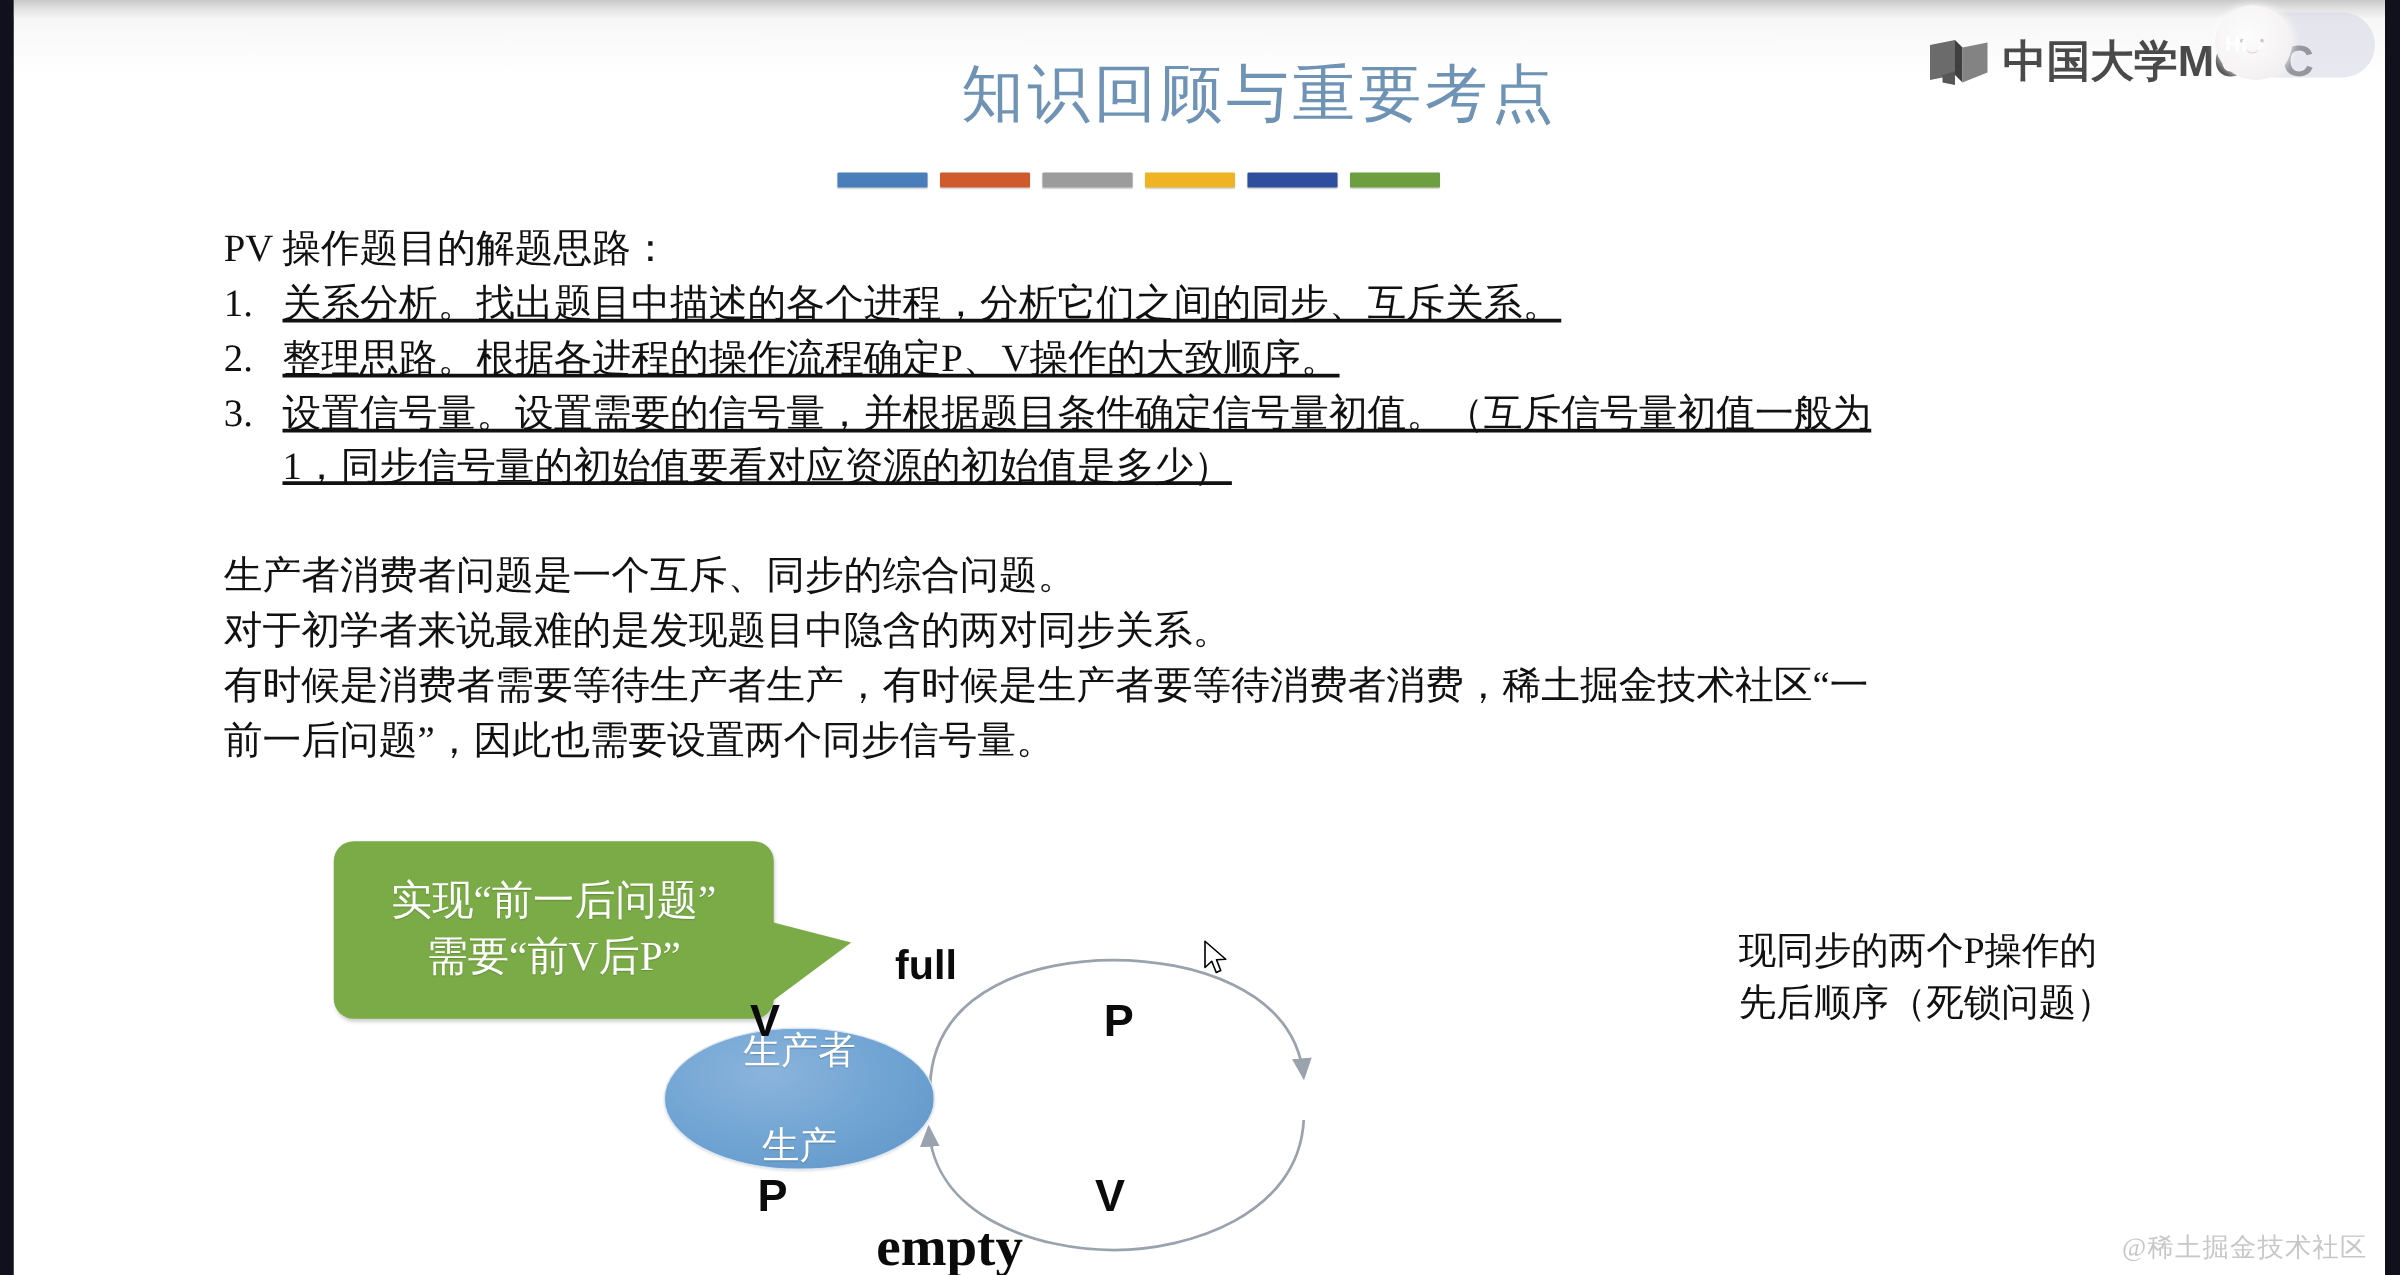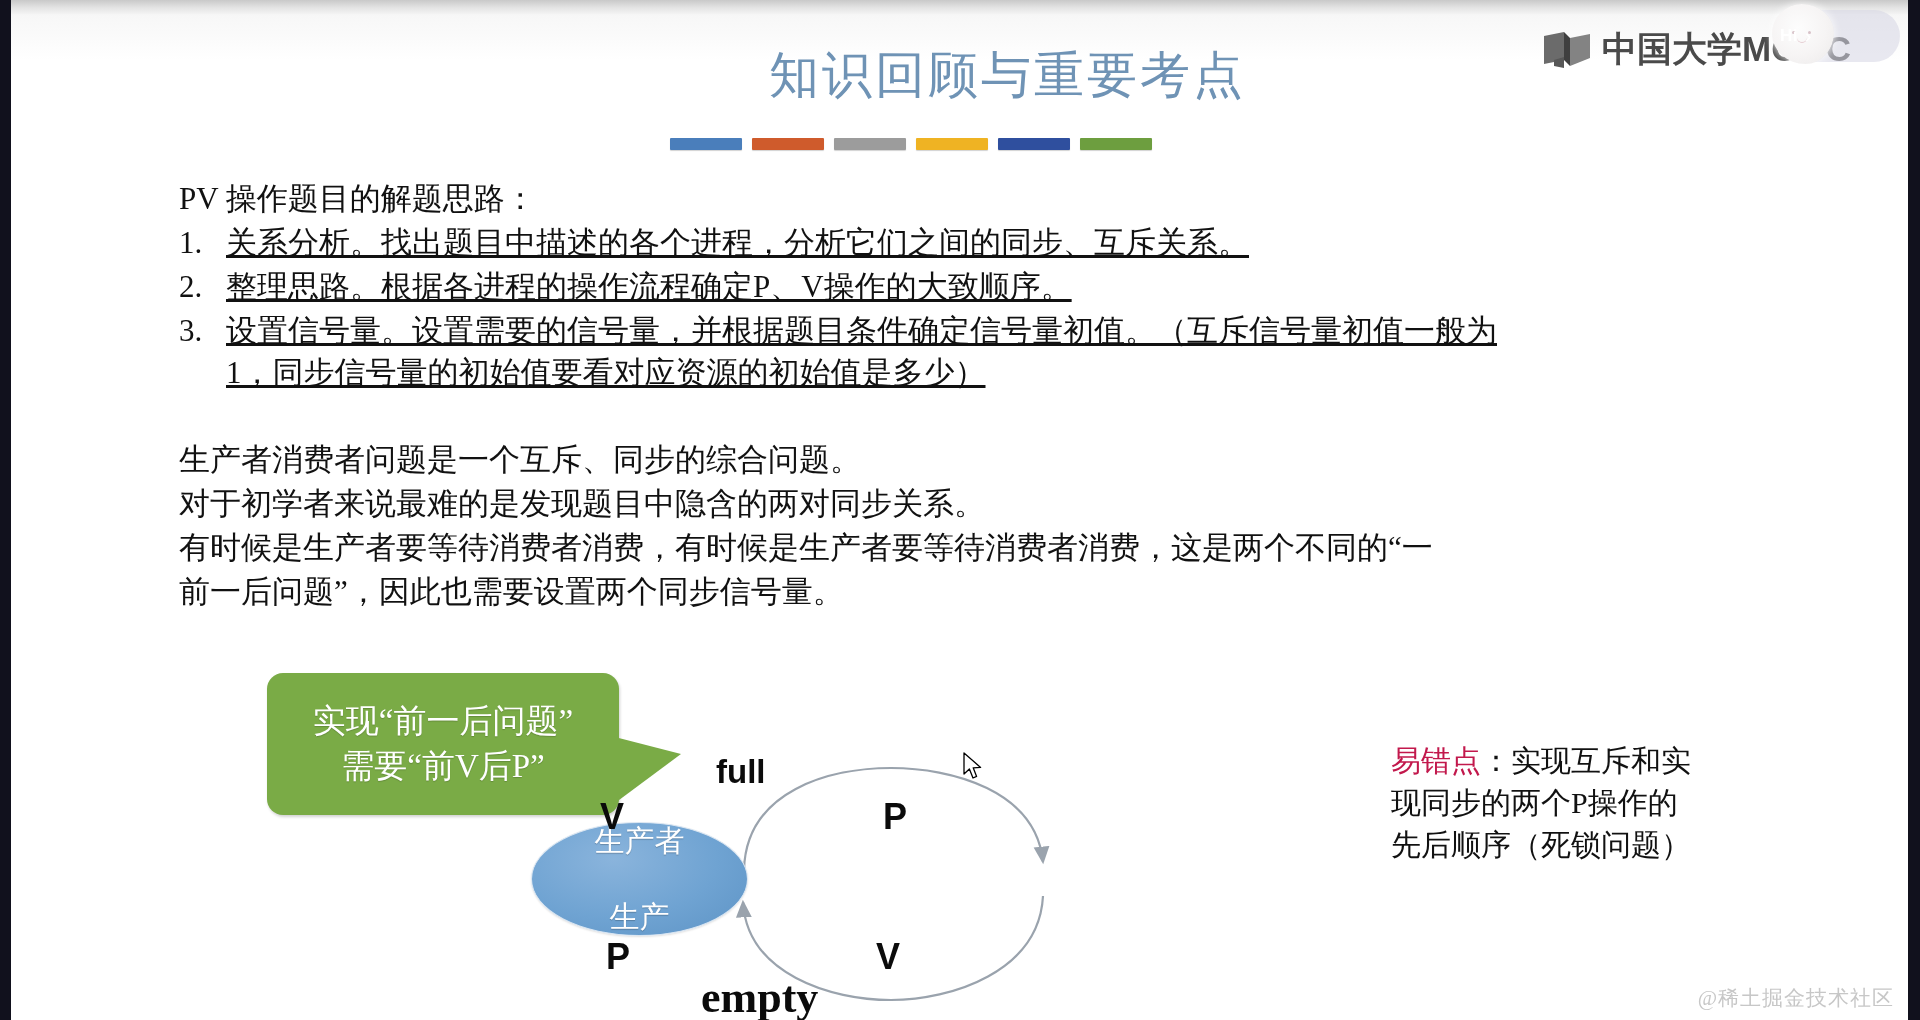--- a/index.html
+++ b/index.html
@@ -354,21 +354,21 @@
         <span class="itxt">
           <span class="cont">设置信号量。设置需要的信号量，并根据题目条件确定信号量初值。（互斥信号量初值一般为</span>
           <span class="cont">1，同步信号量的初始值要看对应资源的初始值是多少）</span>
         </span>
       </div>
     </div>
 
     <div id="para-block">
       <p>生产者消费者问题是一个互斥、同步的综合问题。</p>
       <p>对于初学者来说最难的是发现题目中隐含的两对同步关系。</p>
-      <p>有时候是生产者要等待消费者消费，有时候是生产者要等待消费者消费，这是两个不同的“一</p>
+      <p>有时候是消费者需要等待生产者生产，有时候是生产者要等待消费者消费，稀土掘金技术社区“一</p>
       <p>前一后问题”，因此也需要设置两个同步信号量。</p>
     </div>
 
     <div id="callout" style="background: rgb(122, 171, 70);">
       <span class="cline">实现“前一后问题”</span>
       <span class="cline">需要“前V后P”</span>
     </div>
     <div id="callout-tail" style="border-left-color: rgb(122, 171, 70);"></div>
 
     <div id="diagram">
@@ -394,23 +394,20 @@
 
       <span class="edge-label" id="label-full">full</span>
       <span class="edge-label" id="label-empty">empty</span>
       <span class="edge-label" id="label-v-top">V</span>
       <span class="edge-label" id="label-p-top">P</span>
       <span class="edge-label" id="label-p-bot">P</span>
       <span class="edge-label" id="label-v-bot">V</span>
     </div>
 
     <div id="red-note">
-      <div>
-        <span class="hl" style="color: rgb(194, 24, 76);">易错点</span><span>：实现互斥和实</span>
-      </div>
       <div>现同步的两个P操作的</div>
       <div>先后顺序（死锁问题）</div>
     </div>
 
     <div id="watermark">@稀土掘金技术社区</div>
 
     <div id="cursor">
       <svg width="22" height="30" viewBox="0 0 22 30" aria-hidden="true">
         <path d="M1,1 L1,22 L6.4,17 L10,26 L13.6,24.4 L10.2,15.8 L17.6,15.4 z" fill="#ffffff" stroke="#000000" stroke-width="1.3" stroke-linejoin="round"></path>
       </svg>

